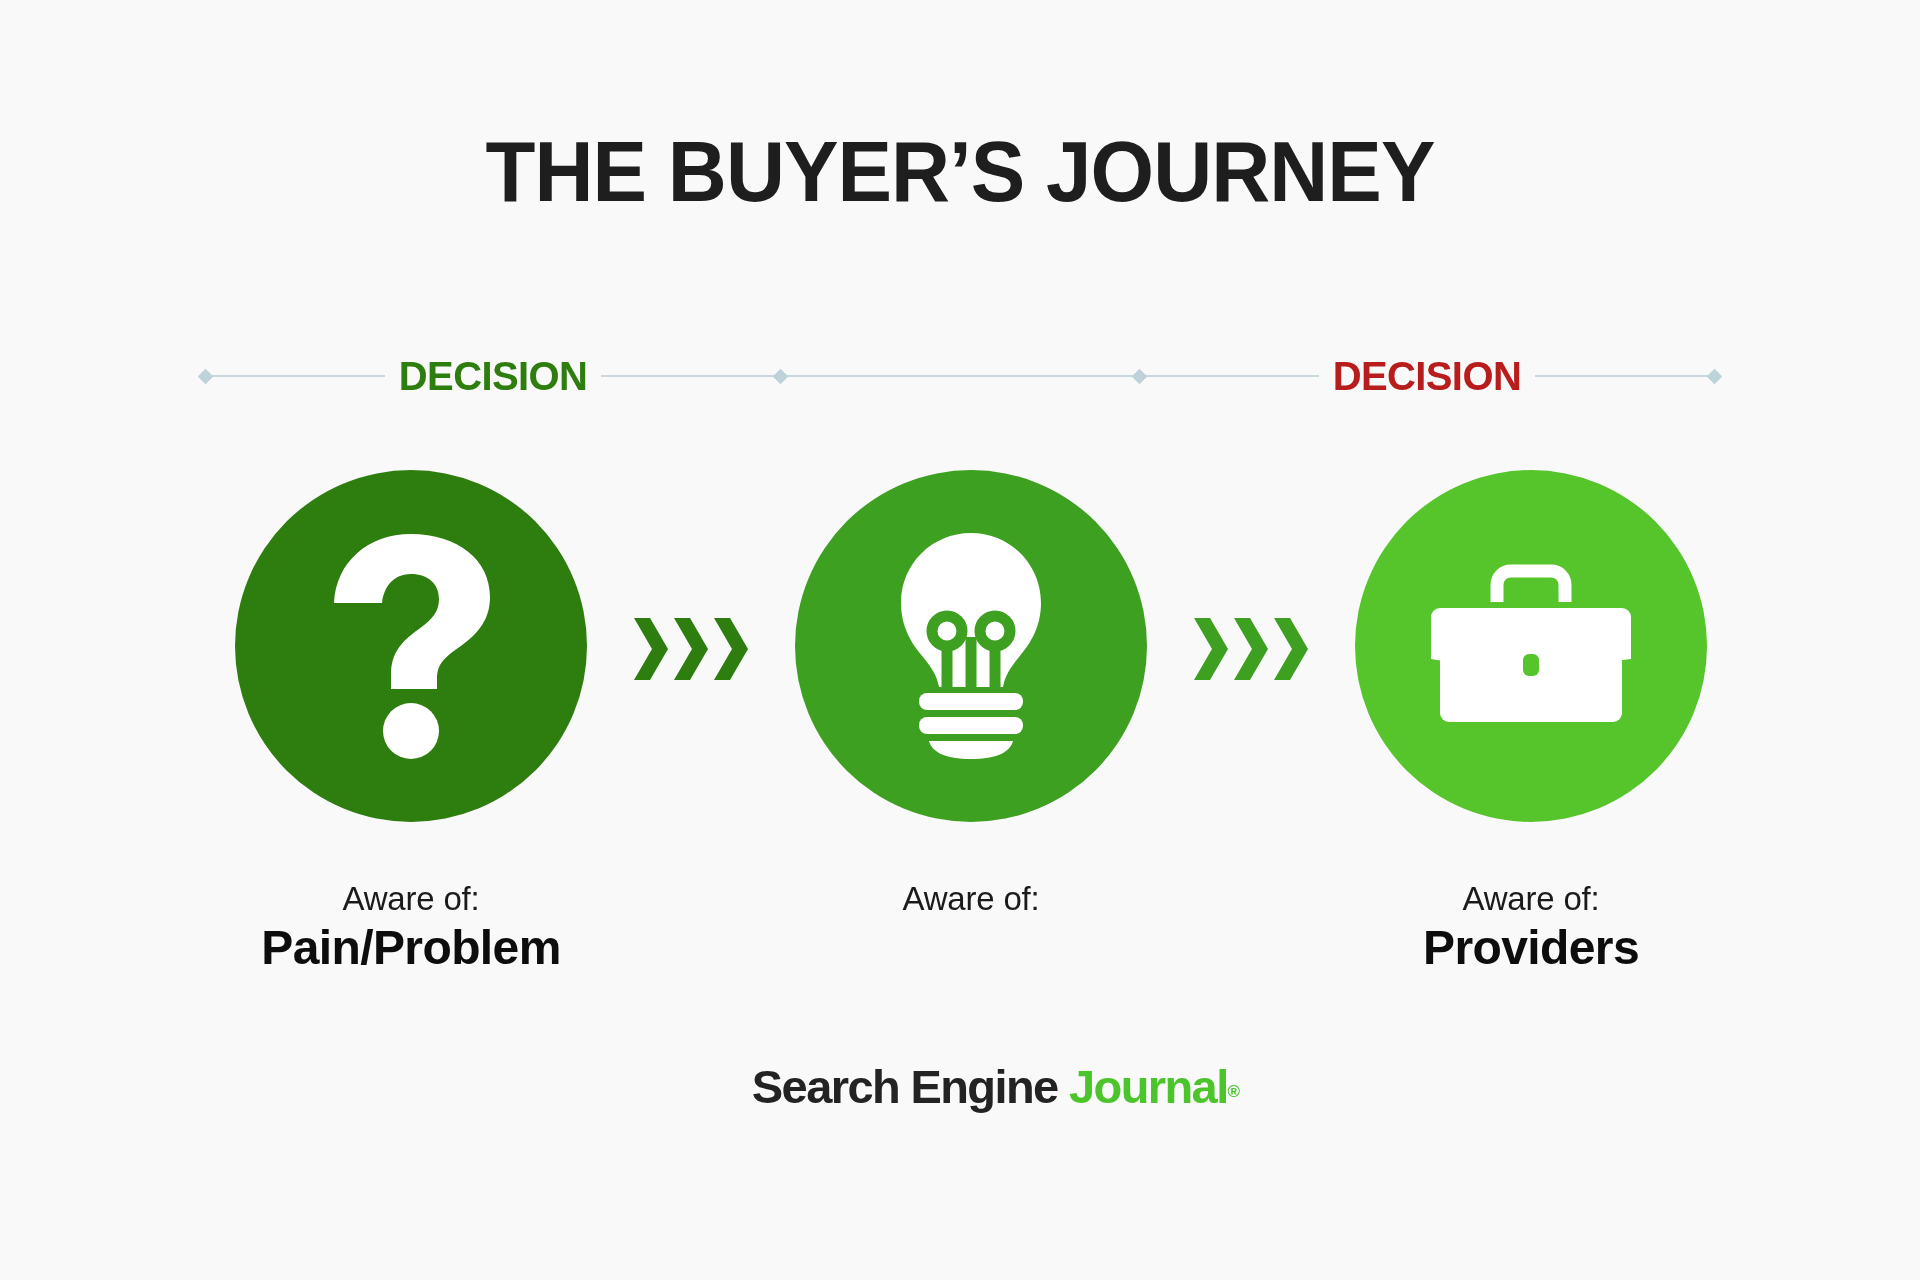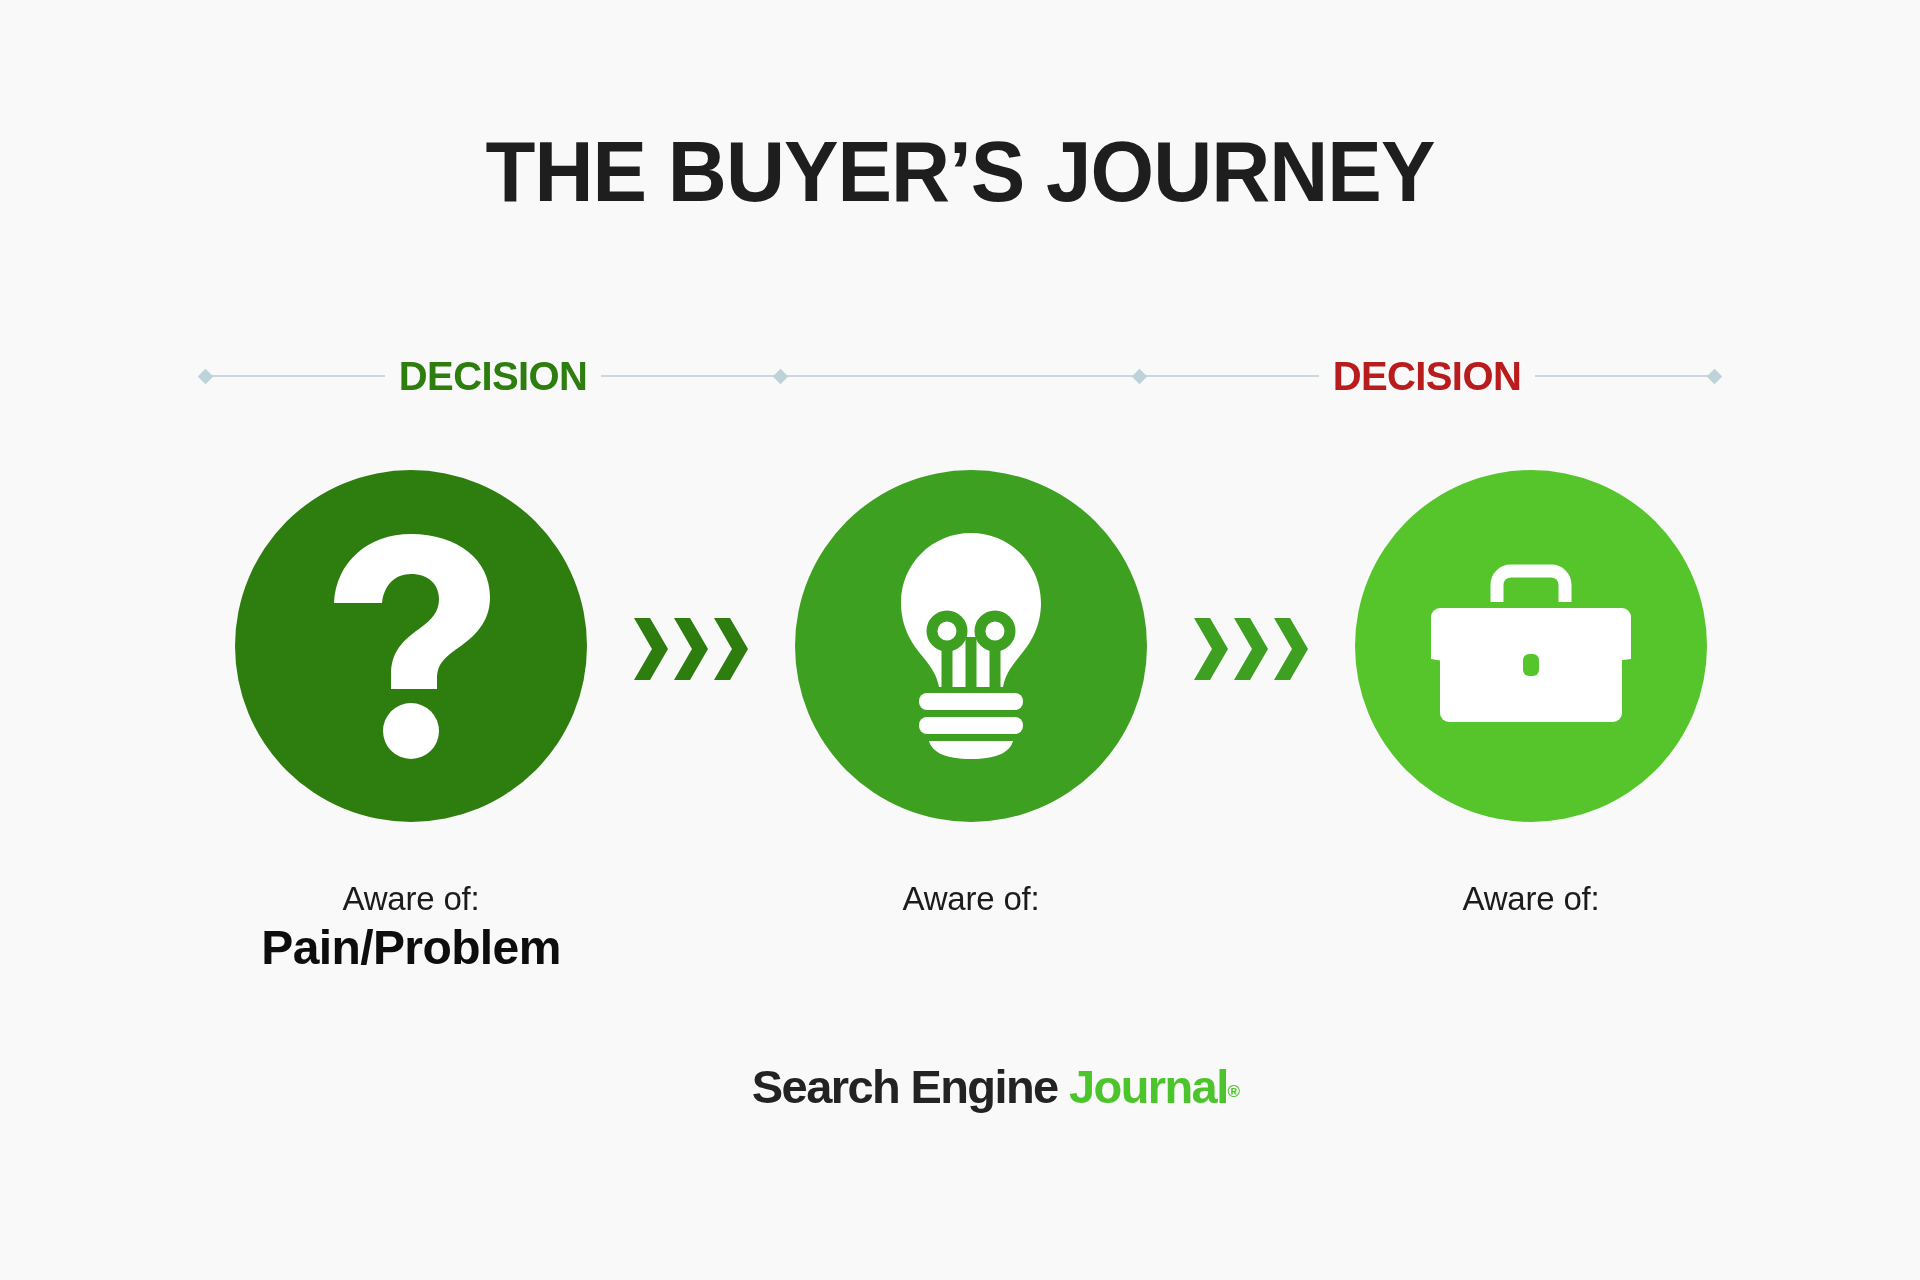--- a/index.html
+++ b/index.html
@@ -255,20 +255,21 @@
   <div class="captions">
     <div class="caption p1">
       <div class="cap-pre">Aware of:</div>
       <div class="cap-main">Pain/Problem</div>
     </div>
     <div class="caption p2">
       <div class="cap-pre">Aware of:</div>
     </div>
     <div class="caption p3">
       <div class="cap-pre">Aware of:</div>
+      <div class="cap-main">Providers</div>
     </div>
   </div>
 
   <div class="logo">
     <span class="lg-dark">Search Engine</span><span class="lg-dark">&nbsp;</span><span class="lg-green">Journal</span><span class="lg-reg">®</span>
   </div>
 
 </div>
 
 </body></html>

